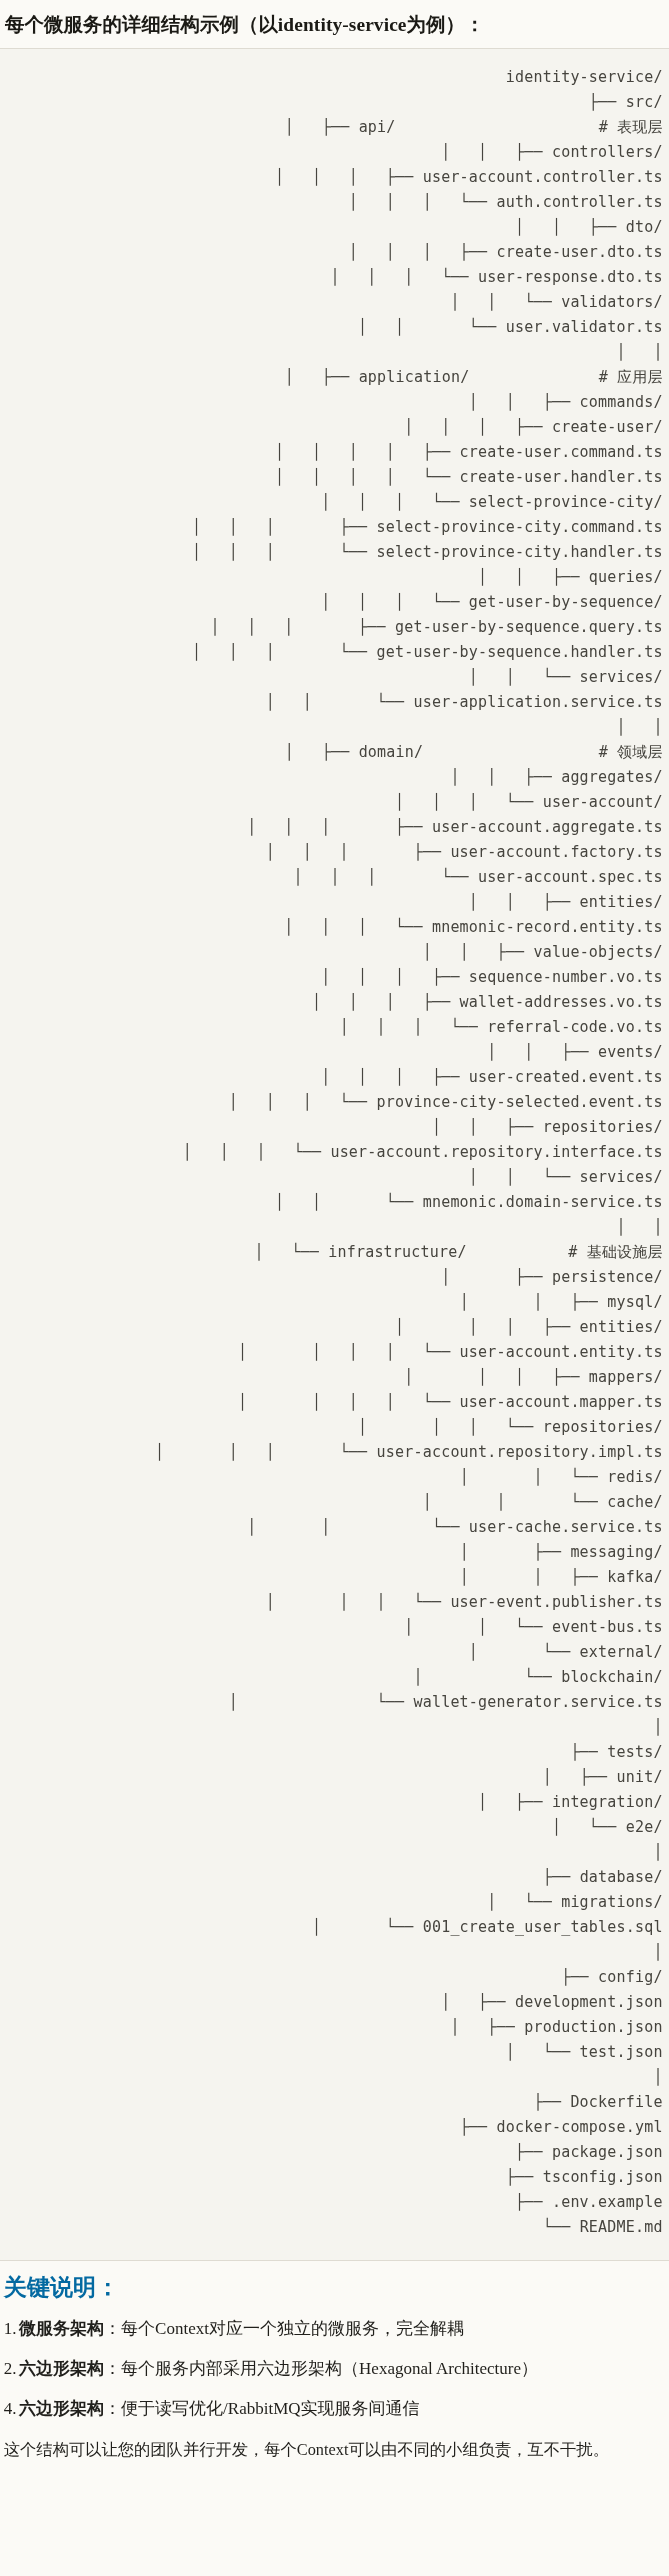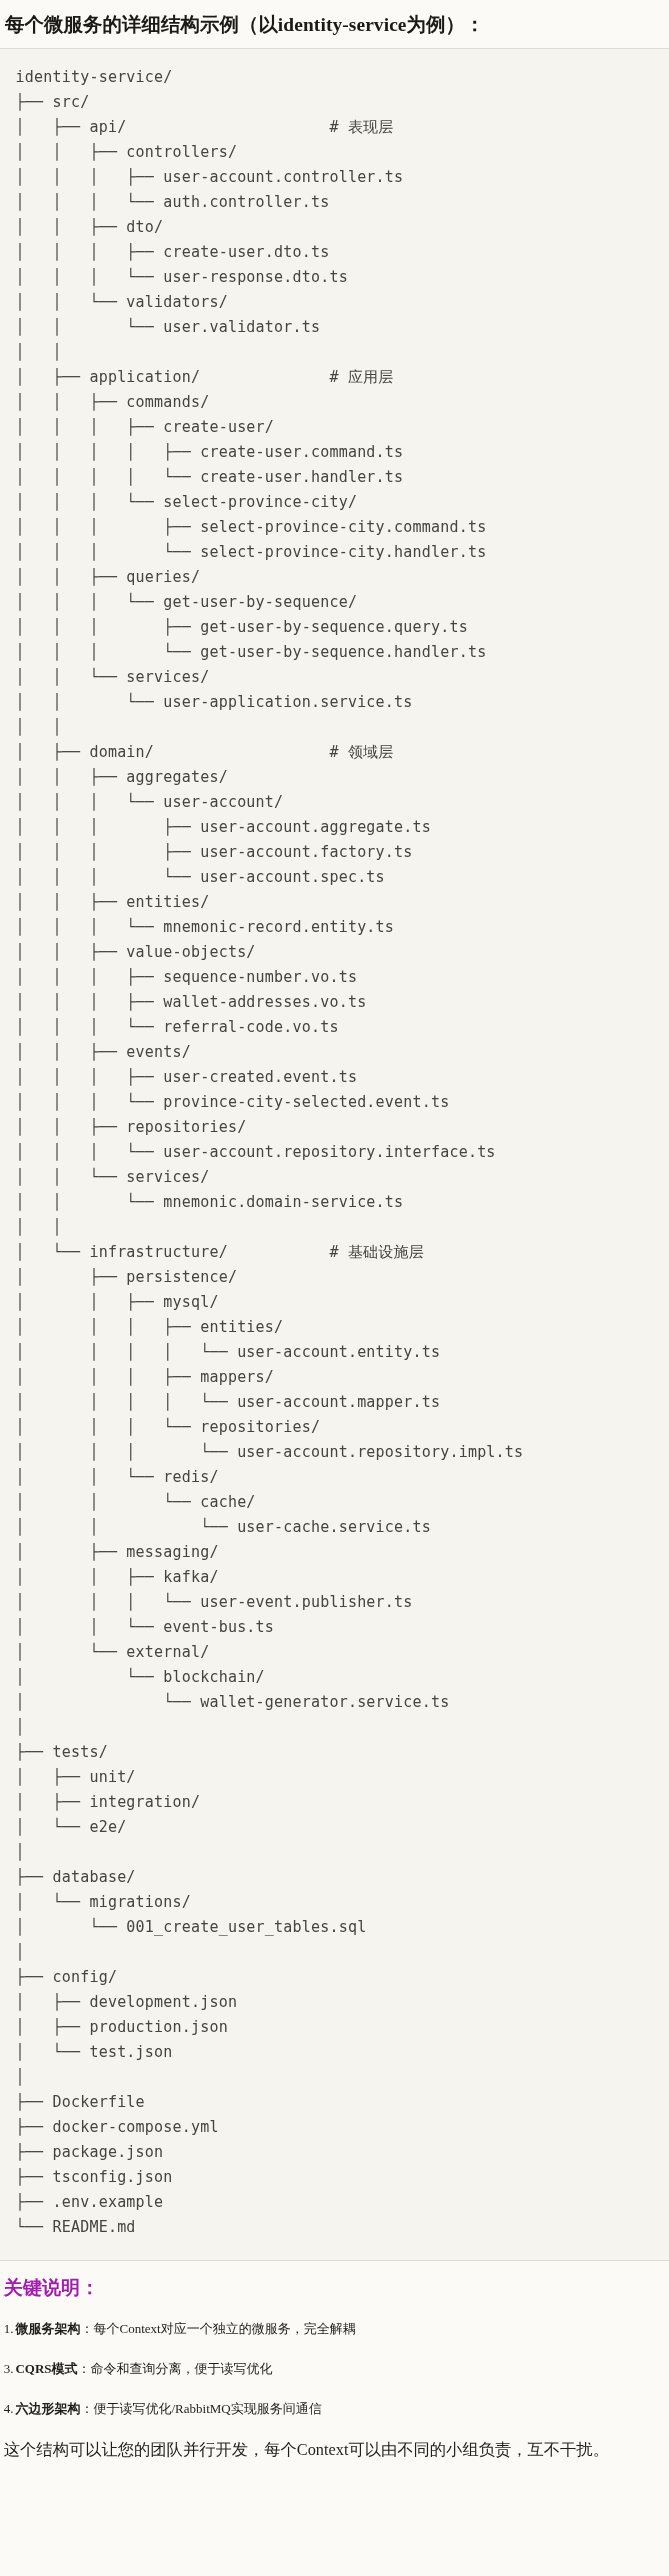--- a/index.html
+++ b/index.html
@@ -42,43 +42,44 @@
   }
   .code-block pre {
     margin: 0;
     font-family: "DejaVu Sans Mono", monospace;
     font-size: 15px;
     line-height: 25px;
     letter-spacing: 0.2px;
     color: #46443e;
     white-space: pre;
     tab-size: 4;
+    text-align: right;
   }
 
   
   .notes {
     background: #fbfaf6;
     padding: 15px 6.3px 10px 3.8px;
   }
   .notes-heading {
     margin: 0 0 17.5px 0;
-    font-size: 19px;
+    font-size: 23px;
     line-height: 24px;
     font-weight: 700;
-    color: #a21caf;
+    color: #0369a1;
     letter-spacing: 0.1px;
   }
   .notes-list {
     margin: 0;
     padding: 0;
     list-style: none;
   }
   .note-item {
     margin: 0 0 18px 0;
-    font-size: 13px;
+    font-size: 17px;
     line-height: 22px;
     white-space: nowrap;
   }
   .note-num {
     margin-right: 0.15em;
   }
   .note-label {
     font-weight: 700;
   }
   .footer-note {
@@ -186,24 +187,24 @@
 </section>
 
 <section class="notes">
   <h2 class="notes-heading">关键说明：</h2>
 
   <ol class="notes-list">
   <li class="note-item">
     <span class="note-num">1.</span><span class="note-label">微服务架构</span><span class="note-text">：每个Context对应一个独立的微服务，完全解耦</span>
   </li>
 
-
   <li class="note-item">
-    <span class="note-num">3.</span><span class="note-label">CQRS模式</span><span class="note-text">：命令和查询分离，便于读写优化</span>
+    <span class="note-num">2.</span><span class="note-label">六边形架构</span><span class="note-text">：每个服务内部采用六边形架构（Hexagonal Architecture）</span>
   </li>
+
 
   <li class="note-item">
     <span class="note-num">4.</span><span class="note-label">六边形架构</span><span class="note-text">：便于读写优化/RabbitMQ实现服务间通信</span>
   </li>
 
 
 </ol>
 
   <p class="footer-note">这个结构可以让您的团队并行开发，每个Context可以由不同的小组负责，互不干扰。</p>
 </section>

